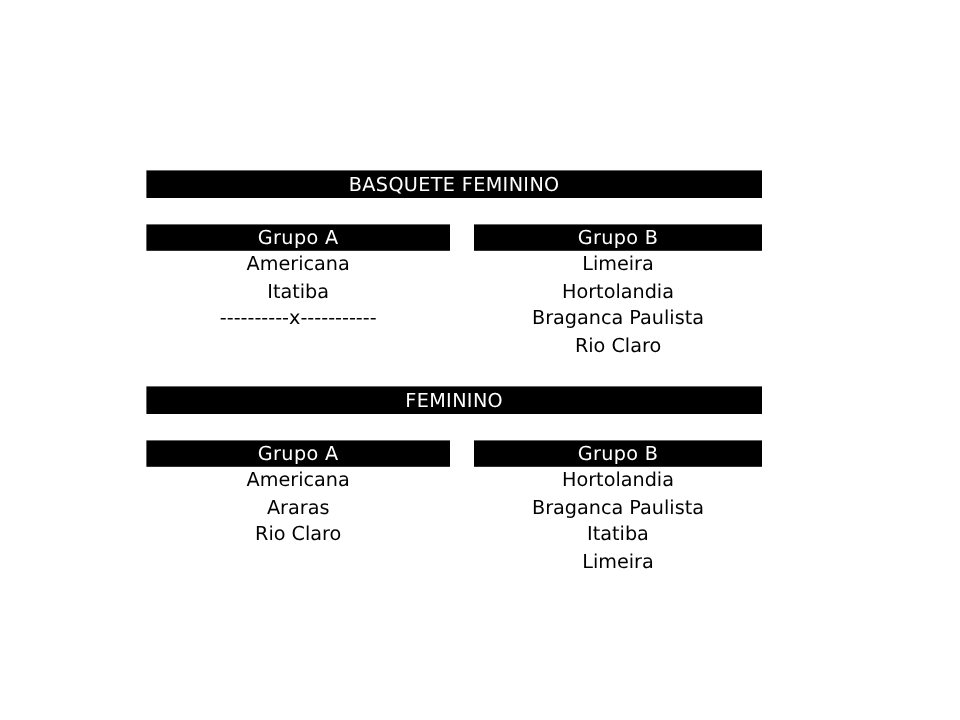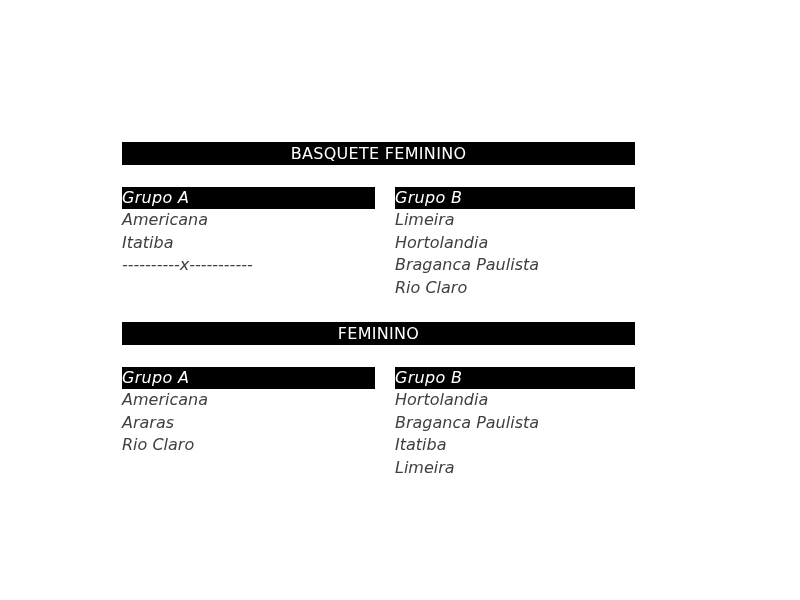--- a/index.html
+++ b/index.html
@@ -29,36 +29,36 @@
     overflow: hidden;
   }
   .section-title {
     left: 122px;
     width: 513px;
     height: 23px;
     line-height: 23px;
   }
   .group-col {
     position: absolute;
-    font-style: italic;
+    text-align: center;
   }
   .group-header {
     position: relative;
     height: 22px;
     line-height: 22px;
     background: #000000;
     color: #ffffff;
     font-size: 16px;
     letter-spacing: 0.3px;
     white-space: nowrap;
   }
   .team-row {
     height: 22.5px;
     line-height: 22.5px;
-    color: #404040;
+    color: #000000;
     font-size: 16px;
     white-space: nowrap;
   }
 </style>
 </head>
 <body>
 
 <div class="canvas">
 
   <div class="bar section-title" style="top:142px;">BASQUETE FEMININO</div>

